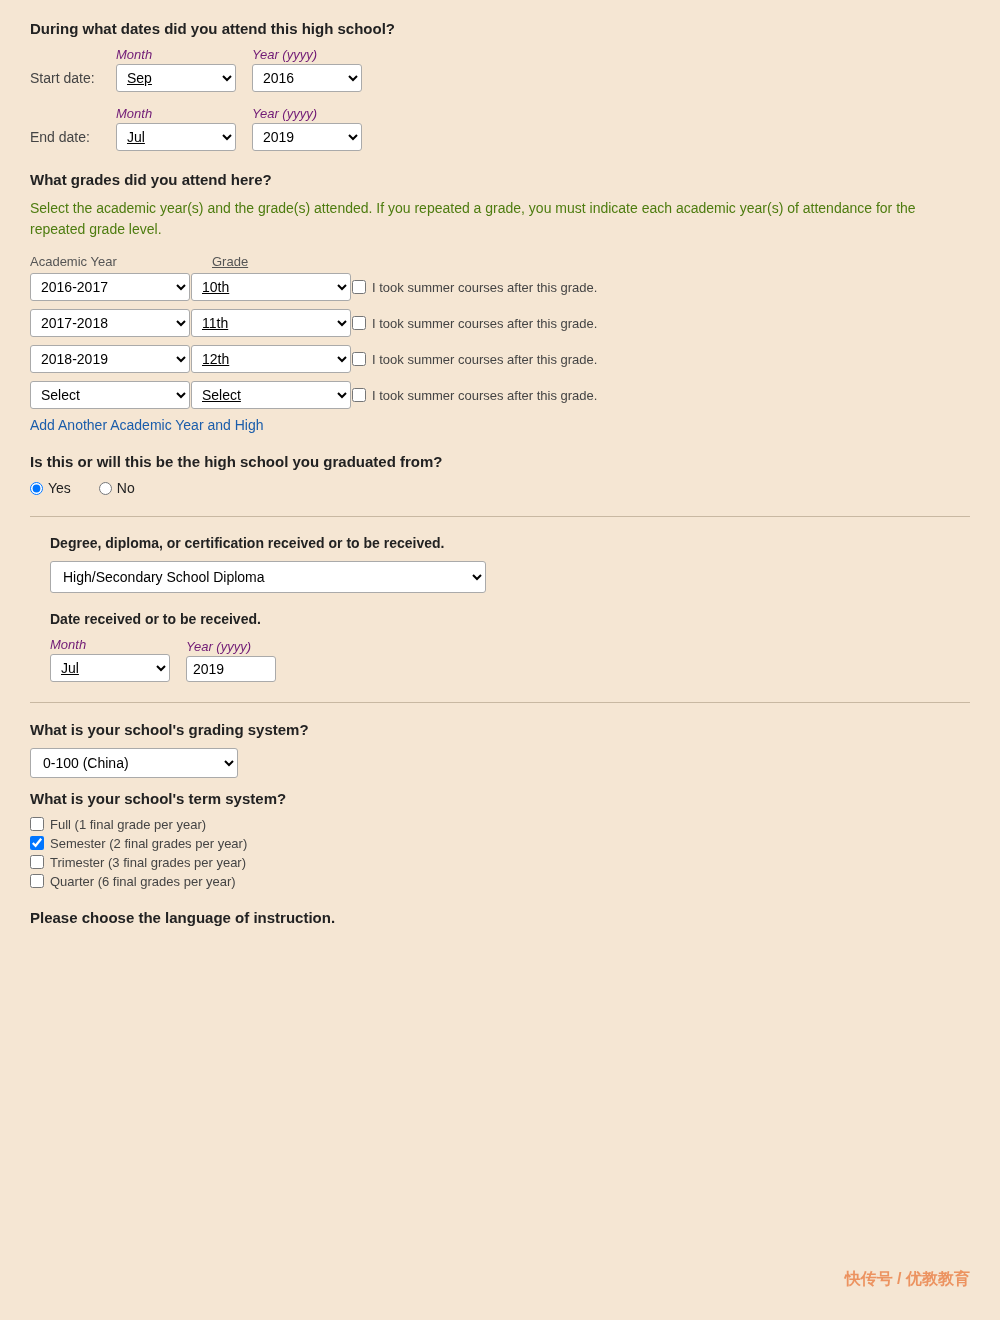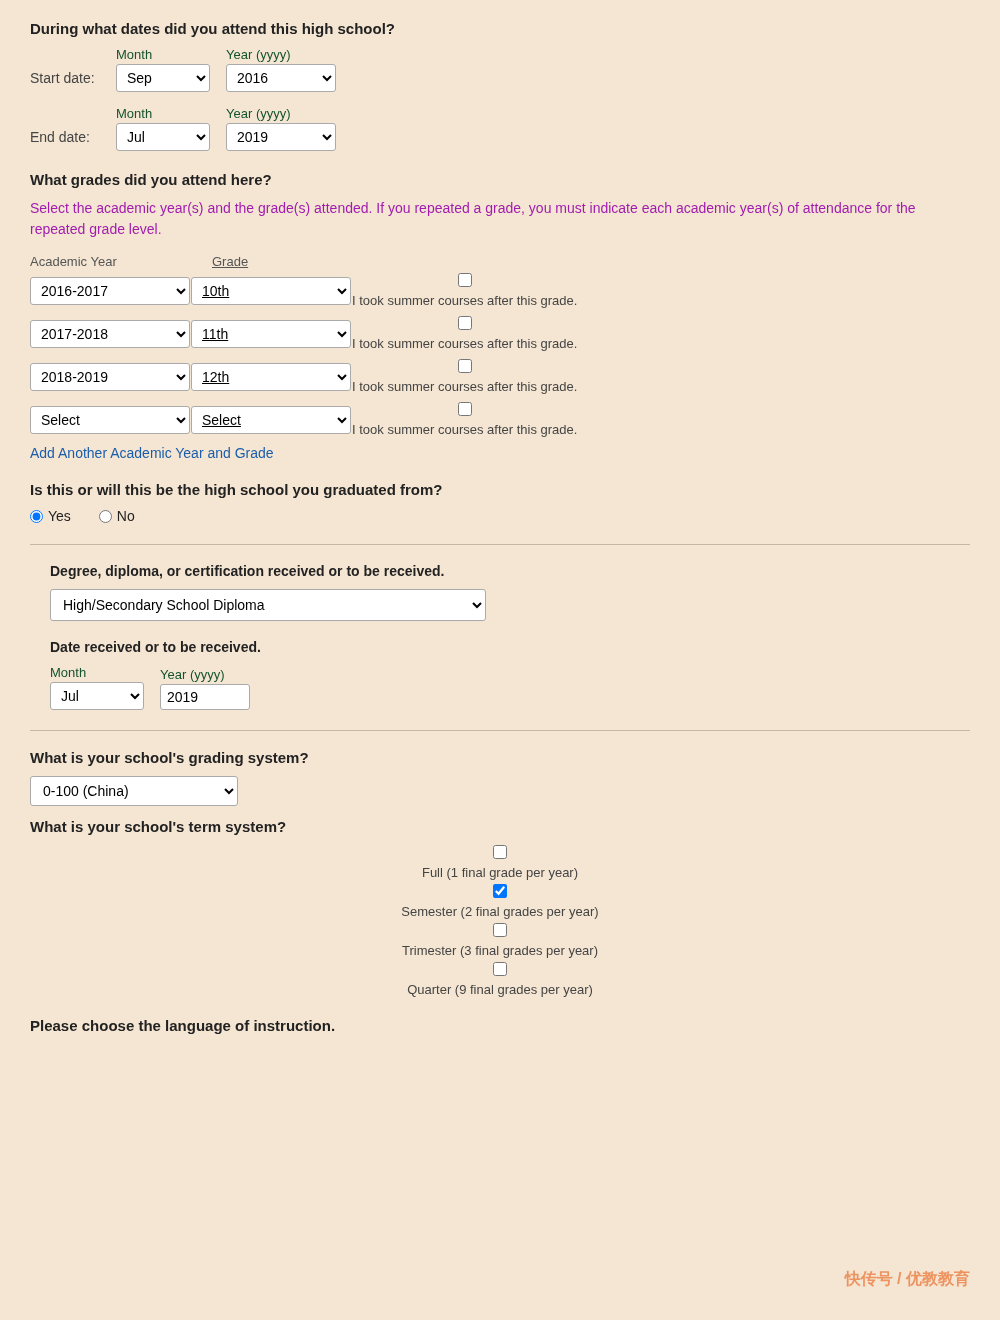--- a/index.html
+++ b/index.html
@@ -39,39 +39,40 @@
     }
 
     .field-group {
       display: flex;
       flex-direction: column;
       gap: 2px;
     }
 
     .field-group label {
       font-size: 13px;
-      color: #14532d;
+      color: #701a75;
+      font-style: italic;
     }
 
     select {
       background: #fff;
       border: 1px solid #aaa;
       border-radius: 3px;
       padding: 4px 6px;
       font-size: 14px;
       cursor: pointer;
       appearance: auto;
     }
 
-    .month-select { width: 94px; }
+    .month-select { width: 120px; text-decoration: underline; }
     .year-select { width: 110px; }
 
     .description-text {
       font-size: 14px;
-      color: #a21caf;
+      color: #4d7c0f;
       margin-bottom: 14px;
       line-height: 1.5;
     }
 
     .grades-table {
       margin-bottom: 8px;
     }
 
     .grades-header-row {
       display: flex;
@@ -90,26 +91,24 @@
 
     .grades-data-row {
       display: flex;
       align-items: center;
       gap: 1px;
       margin-bottom: 8px;
     }
 
     .checkbox-label {
       display: flex;
-      align-items: center;
       gap: 6px;
       font-size: 13px;
       color: #444;
       cursor: pointer;
-      flex-direction: column;
     }
 
     .checkbox-label input[type="checkbox"] {
       width: 14px;
       height: 14px;
       cursor: pointer;
     }
 
     .add-link {
       color: #1a5dab;
@@ -279,21 +278,21 @@
       <select class="col-grade">
         <option selected="">Select</option><option>9th</option><option>10th</option><option>11th</option><option>12th</option>
       </select>
       <label class="checkbox-label">
         <input type="checkbox" style="">
         <span>I took summer courses after this grade.</span>
       </label>
     </div>
   </div>
 
-  <a class="add-link">Add Another Academic Year and Grade</a>
+  <a class="add-link">Add Another Academic Year and High</a>
 </div>
 
 <div class="section">
   <div class="question-title">Is this or will this be the high school you graduated from?</div>
   <div class="radio-group">
     <label class="radio-label">
       <input type="radio" name="graduated" checked="" style="">
       <span>Yes</span>
     </label>
     <label class="radio-label">
@@ -353,21 +352,21 @@
       <label class="checkbox-label">
         <input type="checkbox" checked="" style="">
         <span>Semester (2 final grades per year)</span>
       </label>
       <label class="checkbox-label">
         <input type="checkbox" style="">
         <span>Trimester (3 final grades per year)</span>
       </label>
       <label class="checkbox-label">
         <input type="checkbox" style="">
-        <span>Quarter (9 final grades per year)</span>
+        <span>Quarter (6 final grades per year)</span>
       </label>
     </div>
   </div>
 </div>
 
 <div class="section">
   <div class="question-title">Please choose the language of instruction.</div>
 </div>
 
 <div class="watermark">快传号 / 优教教育</div>

